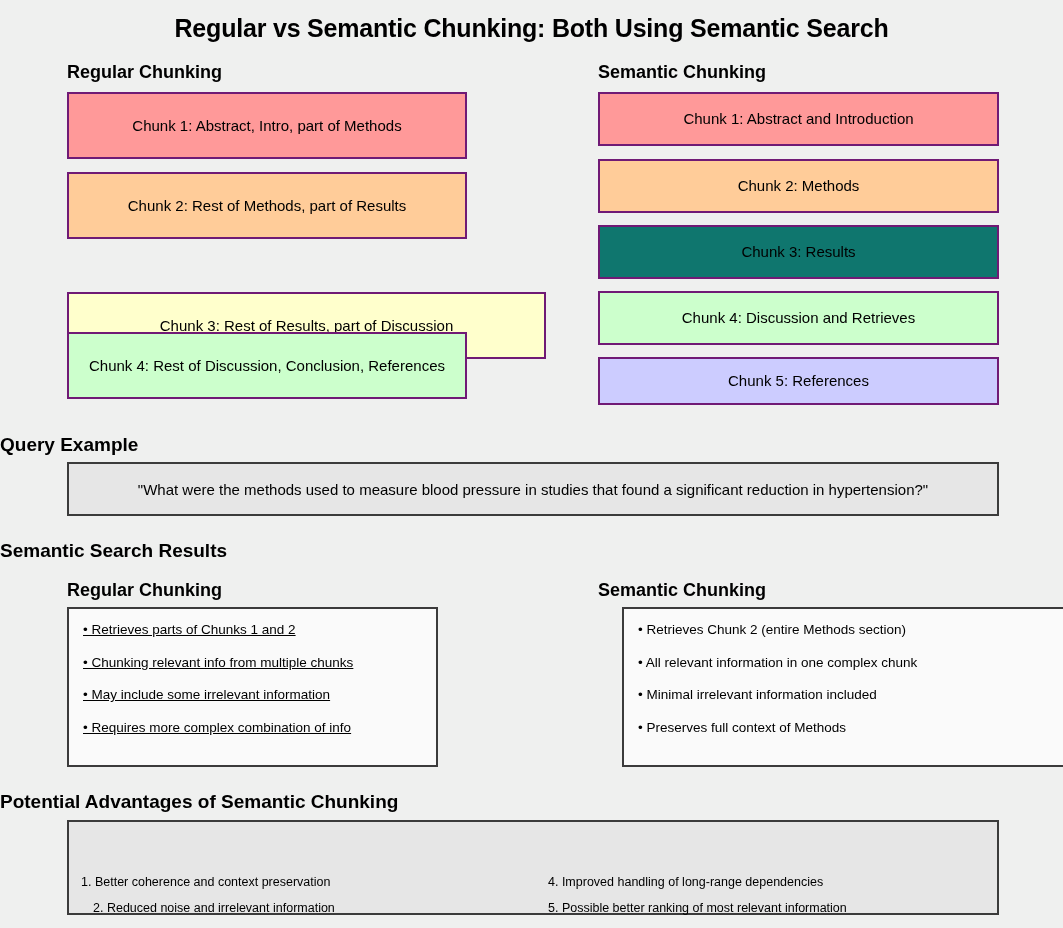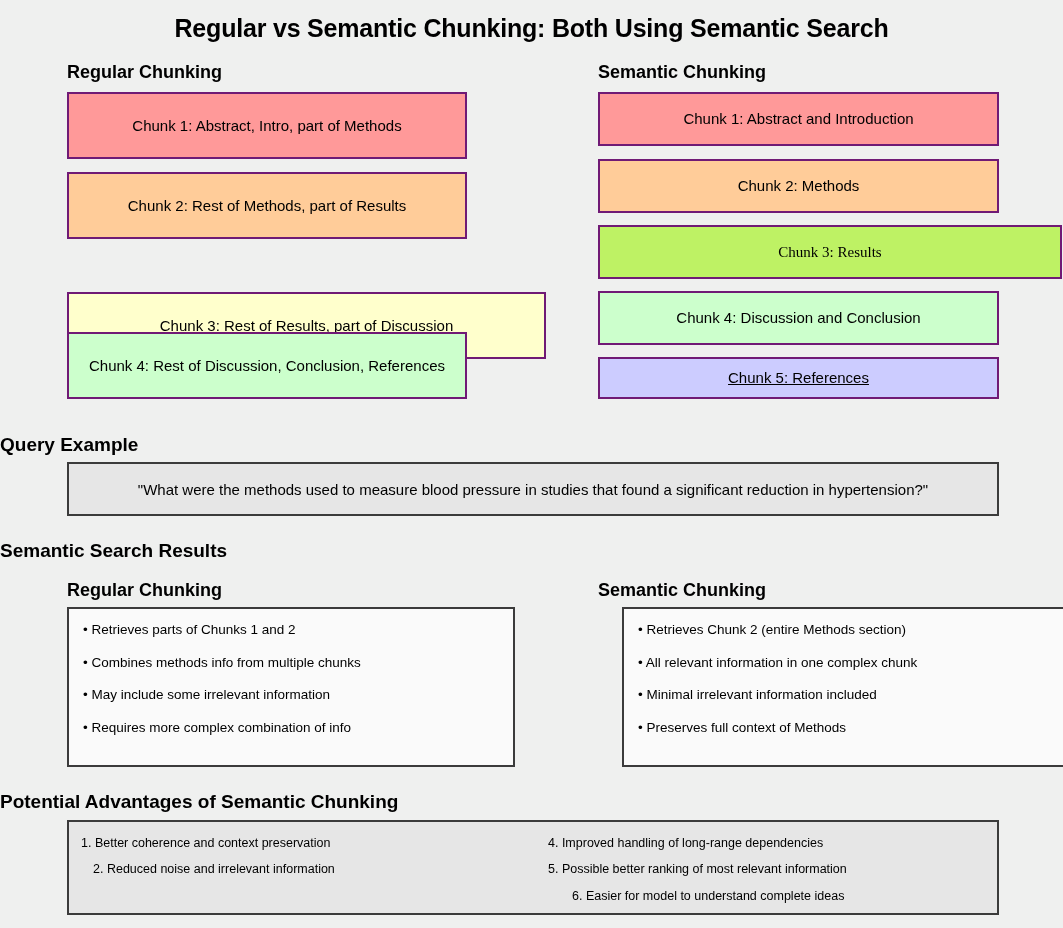--- a/index.html
+++ b/index.html
@@ -95,56 +95,57 @@
     left: 0;
     top: 0;
     width: 100%;
     height: 100%;
   }
   .adv-item {
     position: absolute;
     font-size: 12.5px;
     line-height: 1;
     white-space: nowrap;
+    margin-top: 39px;
   }
 </style>
 </head>
 <body>
 
 <div class="page">
 
   <div class="main-title">Regular vs Semantic Chunking: Both Using Semantic Search</div>
 
   <div class="col-title" style="left:67px; top:62px; width:400px;">Regular Chunking</div>
   <div class="col-title" style="left:598px; top:62px; width:401px;">Semantic Chunking</div>
 
   <div class="chunk" style="left:67px; top:92px; width:400px; height:67px; background:#ff9999;">Chunk 1: Abstract, Intro, part of Methods</div>
   <div class="chunk" style="left:67px; top:172px; width:400px; height:67px; background:#ffcc99;">Chunk 2: Rest of Methods, part of Results</div>
   <div class="chunk" style="left:67px; top:252px; width:479px; height:67px; background:#ffffcc;margin-top:40px;">Chunk 3: Rest of Results, part of Discussion</div>
   <div class="chunk" style="left:67px; top:332px; width:400px; height:67px; background:#ccffcc;">Chunk 4: Rest of Discussion, Conclusion, References</div>
 
   <div class="chunk" style="left:598px; top:92px; width:401px; height:54px; background:#ff9999;">Chunk 1: Abstract and Introduction</div>
   <div class="chunk" style="left:598px; top:159px; width:401px; height:54px; background:#ffcc99;">Chunk 2: Methods</div>
-  <div class="chunk" style="left:598px; top:225px; width:464px; height:54px; background:#bef264;font-family:Liberation Serif, serif;">Chunk 3: Results</div>
-  <div class="chunk" style="left:598px; top:291px; width:401px; height:54px; background:#ccffcc;">Chunk 4: Discussion and Conclusion</div>
-  <div class="chunk" style="left:598px; top:357px; width:401px; height:42px; background:#ccccff;text-decoration:underline;">Chunk 5: References</div>
+  <div class="chunk" style="left:598px; top:225px; width:401px; height:54px; background:#0f766e;">Chunk 3: Results</div>
+  <div class="chunk" style="left:598px; top:291px; width:401px; height:54px; background:#ccffcc;">Chunk 4: Discussion and Retrieves</div>
+  <div class="chunk" style="left:598px; top:357px; width:401px; height:48px; background:#ccccff;">Chunk 5: References</div>
 
   <div class="section-title" style="top:434px;">Query Example</div>
   <div class="panel query" style="left:67px; top:462px; width:932px; height:54px;">
     <span>"What were the methods used to measure blood pressure in studies that found a significant reduction in hypertension?"</span>
   </div>
 
   <div class="section-title" style="top:540px;">Semantic Search Results</div>
 
   <div class="col-title" style="left:67px; top:580px; width:400px;">Regular Chunking</div>
   <div class="col-title" style="left:598px; top:580px; width:401px;">Semantic Chunking</div>
 
-  <div class="panel results" style="left:67px; top:607px; width:448px; height:160px;">
+  <div class="panel results" style="left:67px; top:607px; width:371px; height:160px;text-decoration:underline;">
     <div class="bullet-line">• Retrieves parts of Chunks 1 and 2</div>
-    <div class="bullet-line">• Combines methods info from multiple chunks</div>
+    <div class="bullet-line">• Chunking relevant info from multiple chunks</div>
     <div class="bullet-line">• May include some irrelevant information</div>
     <div class="bullet-line">• Requires more complex combination of info</div>
   </div>
 
   <div class="panel results" style="left:622px; top:607px; width:458px; height:160px;">
     <div class="bullet-line">• Retrieves Chunk 2 (entire Methods section)</div>
     <div class="bullet-line">• All relevant information in one complex chunk</div>
     <div class="bullet-line">• Minimal irrelevant information included</div>
     <div class="bullet-line">• Preserves full context of Methods</div>
   </div>

